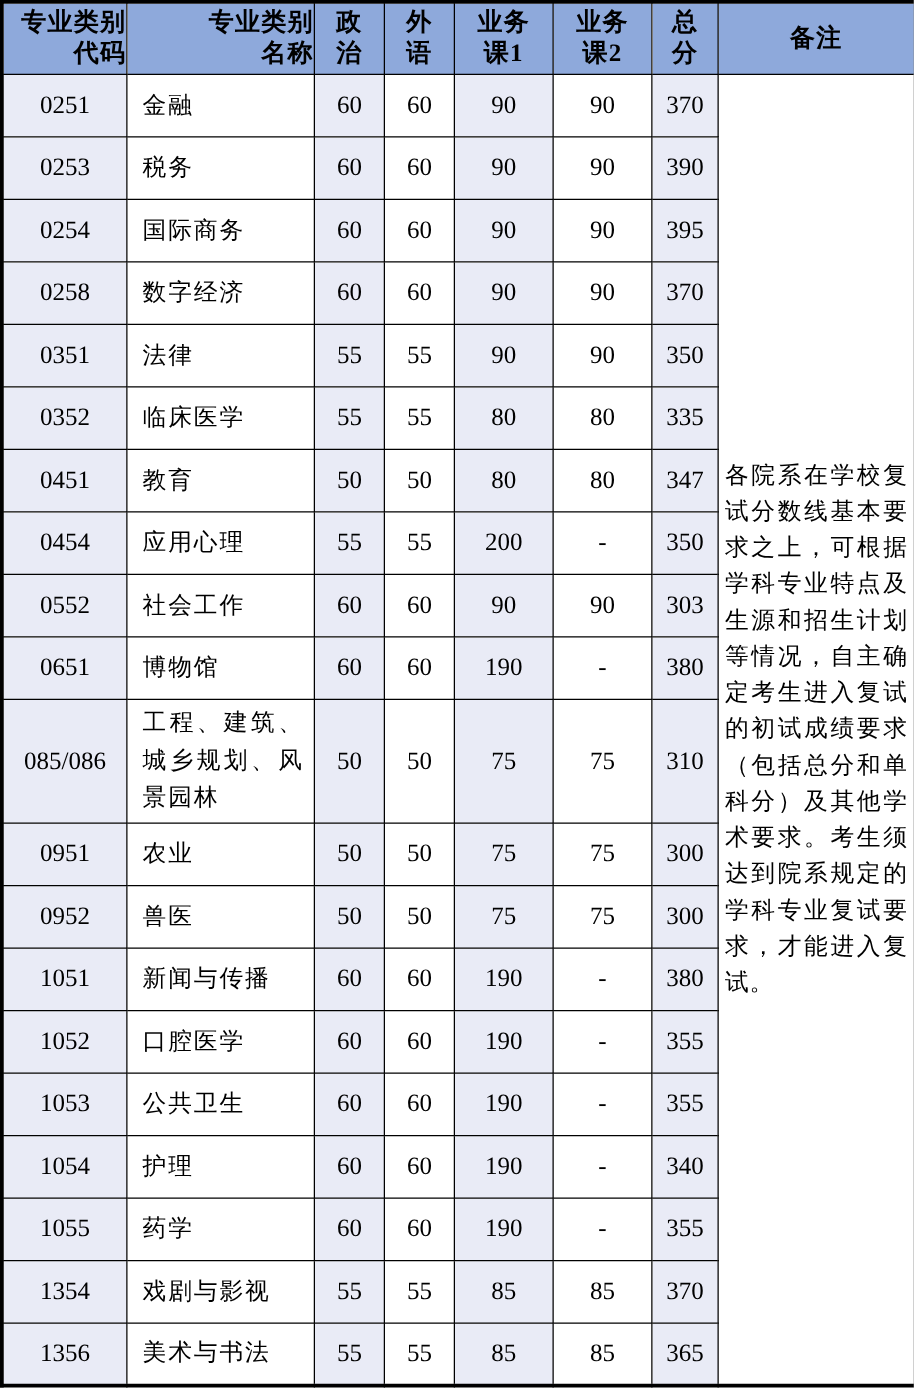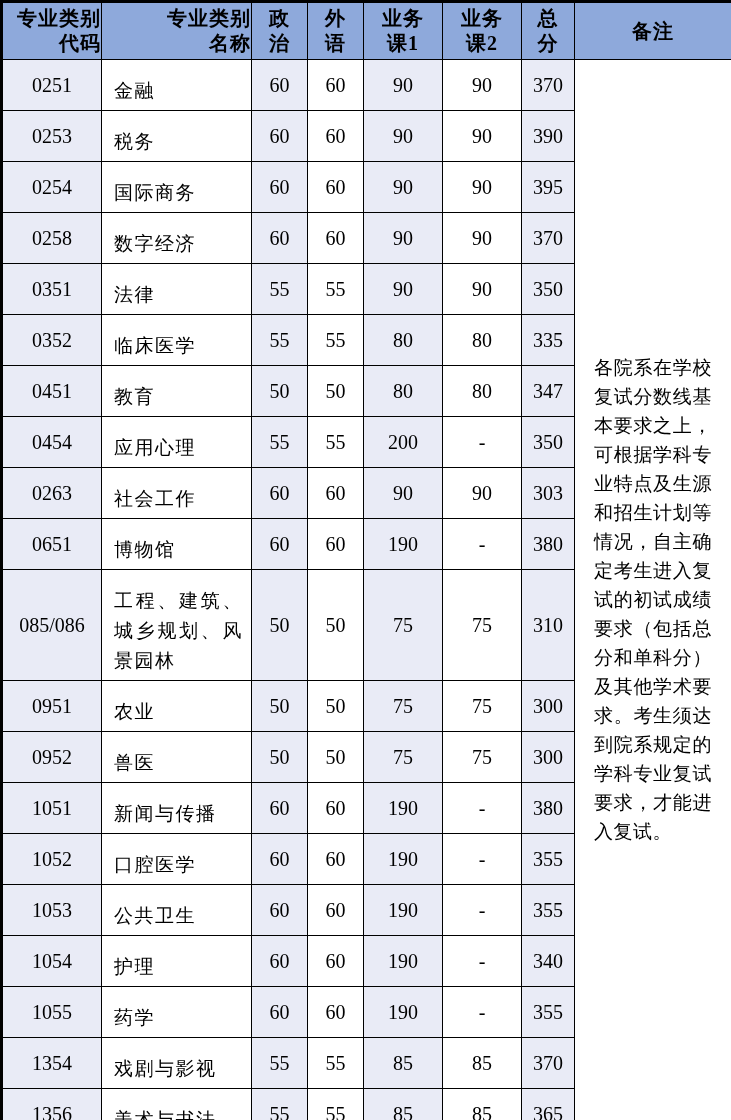--- a/index.html
+++ b/index.html
@@ -26,25 +26,25 @@
     white-space:pre-line;height:58px;vertical-align:middle;
     text-align:center;letter-spacing:1px;padding:2px 0;
   }
   thead th.h-left{text-align:right;padding-left:8px;}
   tbody td{
     height:50px;vertical-align:middle;font-size:20px;text-align:center;
     background:#ffffff;
   }
   tbody td.band{background:var(--band-bg);}
   td.c-name{
-    font-size:19px;text-align:justify;padding:16px 8px 4px 12px;
+    font-size:19px;text-align:justify;padding:4px 8px 4px 12px;
     letter-spacing:1.5px;line-height:30px;
   }
   td.c-remark{
-    background:#ffffff;vertical-align:middle;padding:0 19px;
+    background:#ffffff;vertical-align:middle;padding:0 5px;
   }
   .remark-text{
     font-size:19px;line-height:29px;text-align:justify;
     text-justify:inter-character;letter-spacing:0.5px;
   }
 </style>
 </head>
 <body>
 
 <table>
@@ -147,21 +147,21 @@
       <tr>
         <td class="c-code band">0454</td>
         <td class="c-name">应用心理</td>
         <td class="c-score band">55</td>
         <td class="c-score">55</td>
         <td class="c-score band">200</td>
         <td class="c-score">-</td>
         <td class="c-total band">350</td>
       </tr>
       <tr>
-        <td class="c-code band">0263</td>
+        <td class="c-code band">0552</td>
         <td class="c-name">社会工作</td>
         <td class="c-score band">60</td>
         <td class="c-score">60</td>
         <td class="c-score band">90</td>
         <td class="c-score">90</td>
         <td class="c-total band">303</td>
       </tr>
       <tr>
         <td class="c-code band">0651</td>
         <td class="c-name">博物馆</td>

